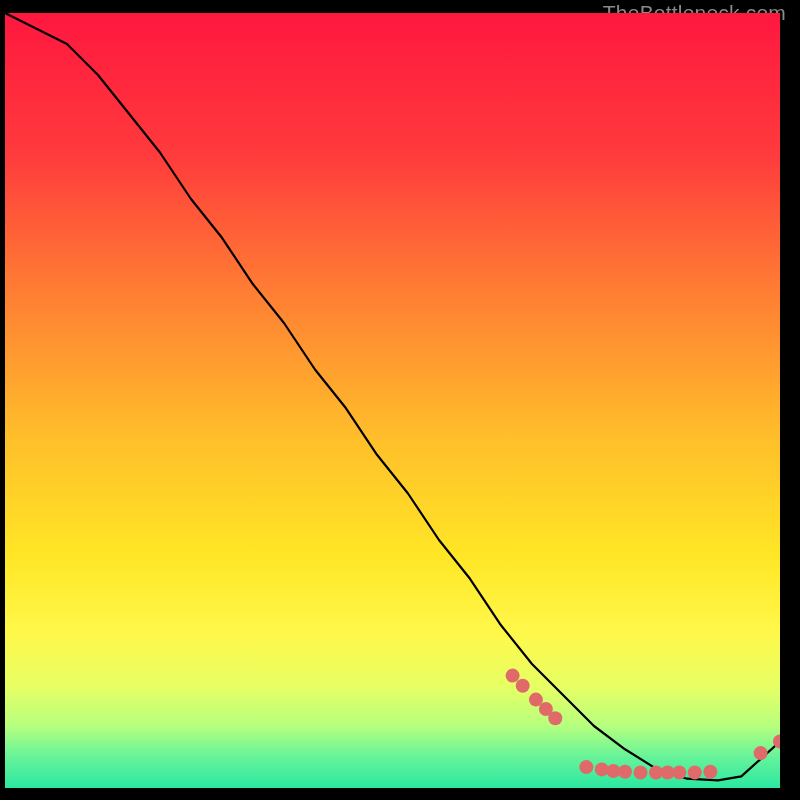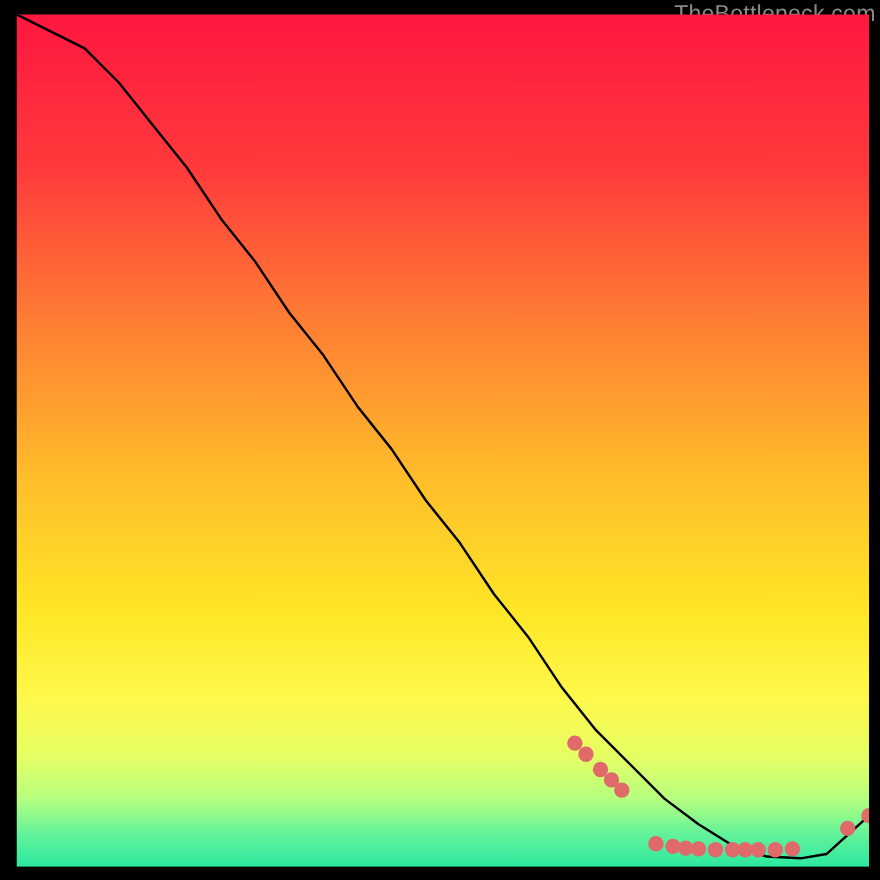--- a/index.html
+++ b/index.html
@@ -6,21 +6,21 @@
     margin: 0;
     padding: 0;
     width: 800px;
     height: 800px;
     background: #000;
     overflow: hidden;
     font-family: Arial, Helvetica, sans-serif;
   }
   .frame {
     position: absolute;
-    left: 15px;
+    left: 5px;
     top: 13px;
     width: 775px;
     height: 775px;
     background: #000;
   }
   .plot {
     position: absolute;
     left: 0;
     top: 0;
     width: 775px;

